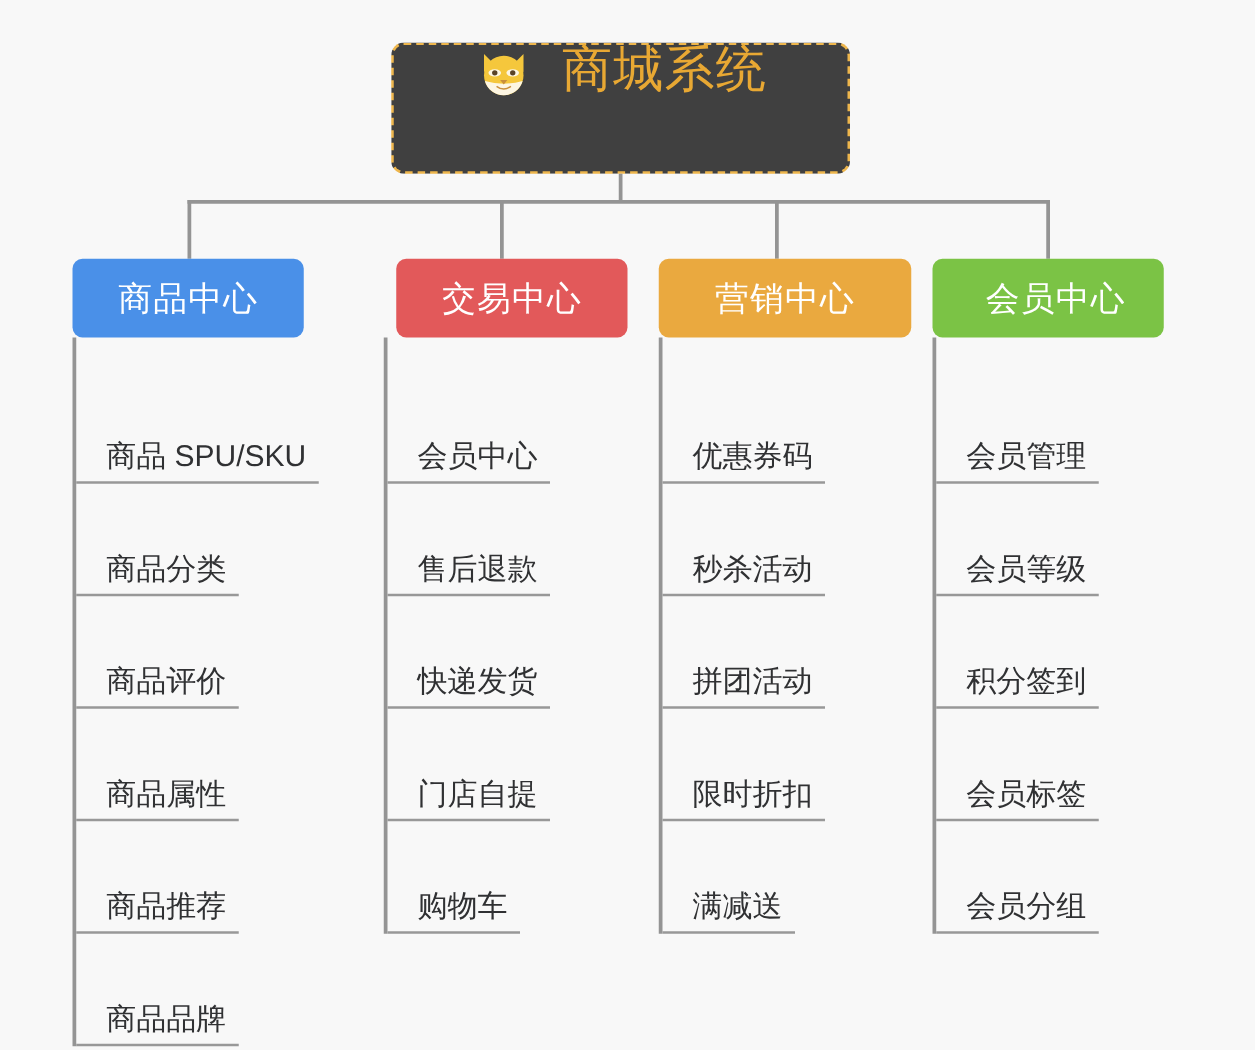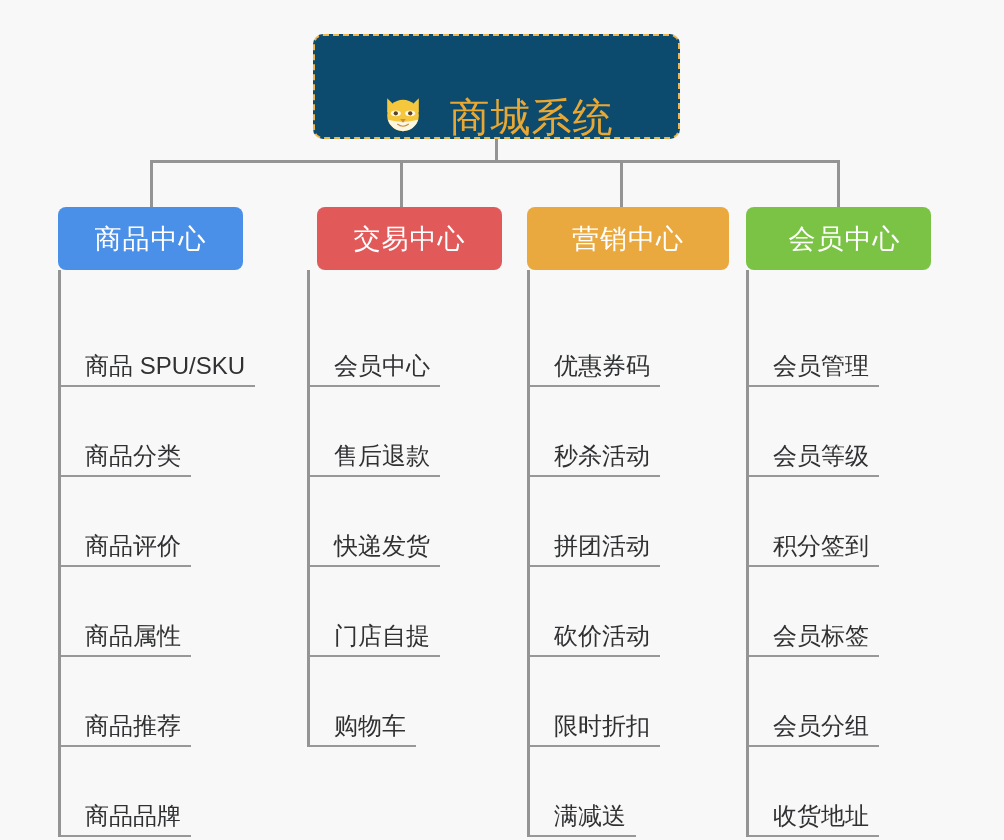--- a/index.html
+++ b/index.html
@@ -20,25 +20,25 @@
   }
 
   
   .root-node {
     position: absolute;
     left: 313px;
     top: 34px;
     width: 367px;
     height: 105px;
     box-sizing: border-box;
-    background: #0c4a6e;
+    background: #404040;
     border: 2px dashed #eeb64c;
     border-radius: 10px;
     display: flex;
-    align-items: flex-end;
+    align-items: flex-start;
     justify-content: center;
     gap: 24px;
   }
   .root-emoji {
     width: 46px;
     height: 46px;
     flex: 0 0 auto;
     display: block;
   }
   .root-title {
@@ -199,23 +199,20 @@
       <div class="leaf">
           <span class="leaf-label">优惠券码</span>
         </div>
       <div class="leaf">
           <span class="leaf-label">秒杀活动</span>
         </div>
       <div class="leaf">
           <span class="leaf-label">拼团活动</span>
         </div>
       <div class="leaf">
-          <span class="leaf-label">砍价活动</span>
-        </div>
-      <div class="leaf">
           <span class="leaf-label">限时折扣</span>
         </div>
       <div class="leaf">
           <span class="leaf-label">满减送</span>
         </div>
     </div>
   </div>
 
   <div class="column" style="left:746px;">
     <div class="cat-header" style="width:185px; background:#7bc345;padding-left:12px;">
@@ -230,19 +227,16 @@
         </div>
       <div class="leaf">
           <span class="leaf-label">积分签到</span>
         </div>
       <div class="leaf">
           <span class="leaf-label">会员标签</span>
         </div>
       <div class="leaf">
           <span class="leaf-label">会员分组</span>
         </div>
-      <div class="leaf">
-          <span class="leaf-label">收货地址</span>
-        </div>
     </div>
   </div>
 
 </div>
 
 </body></html>

